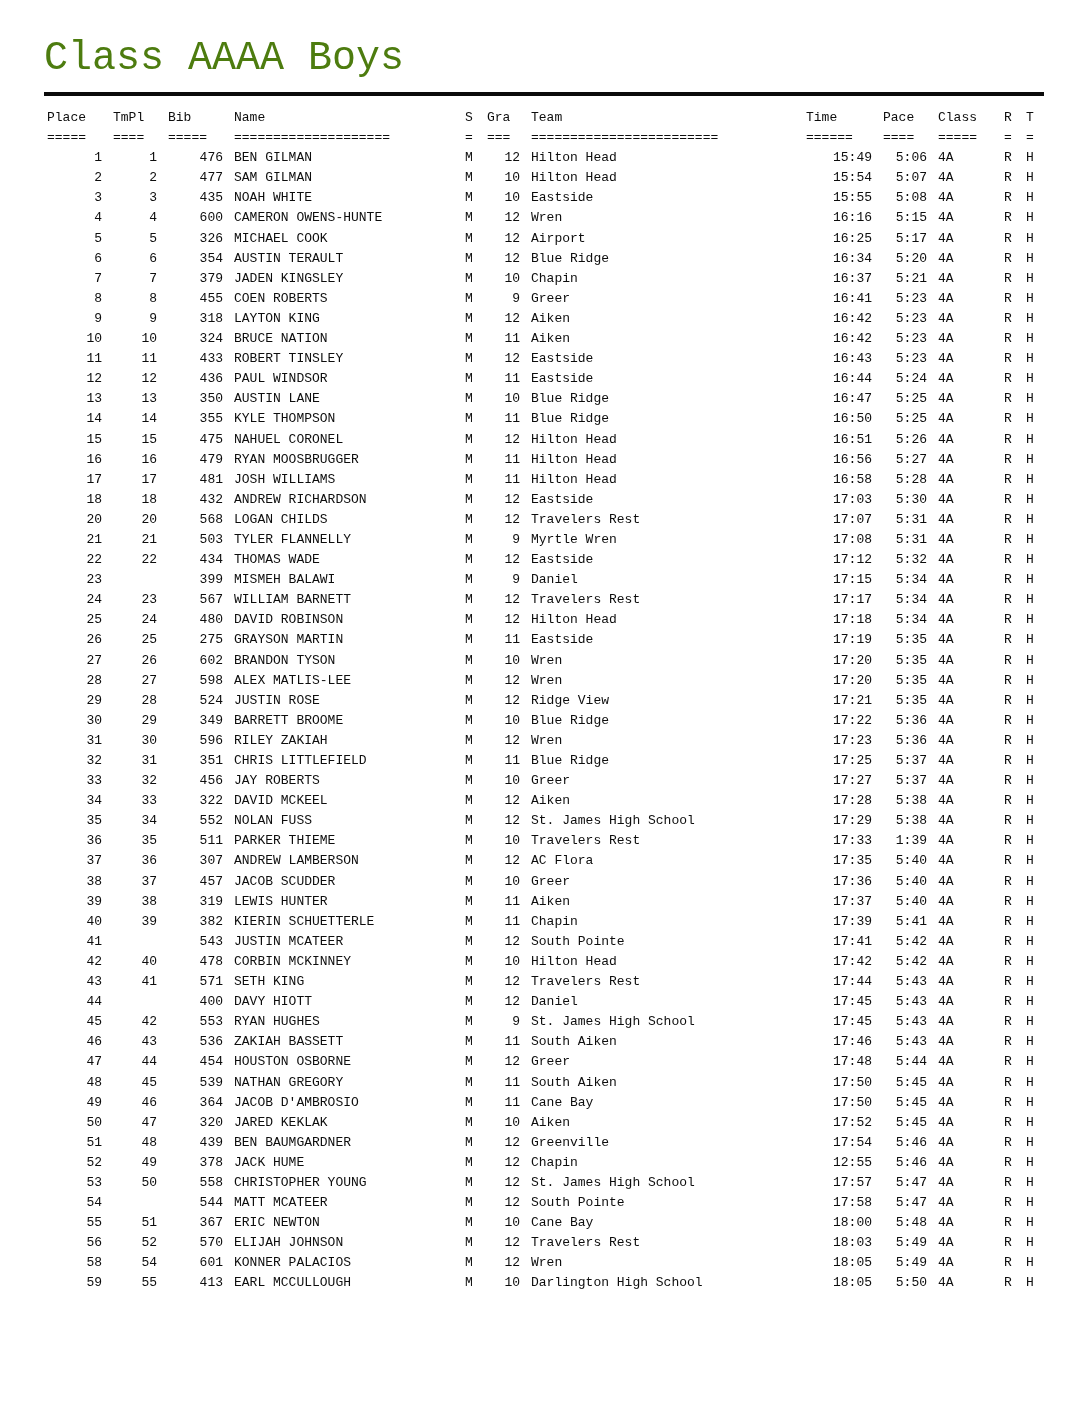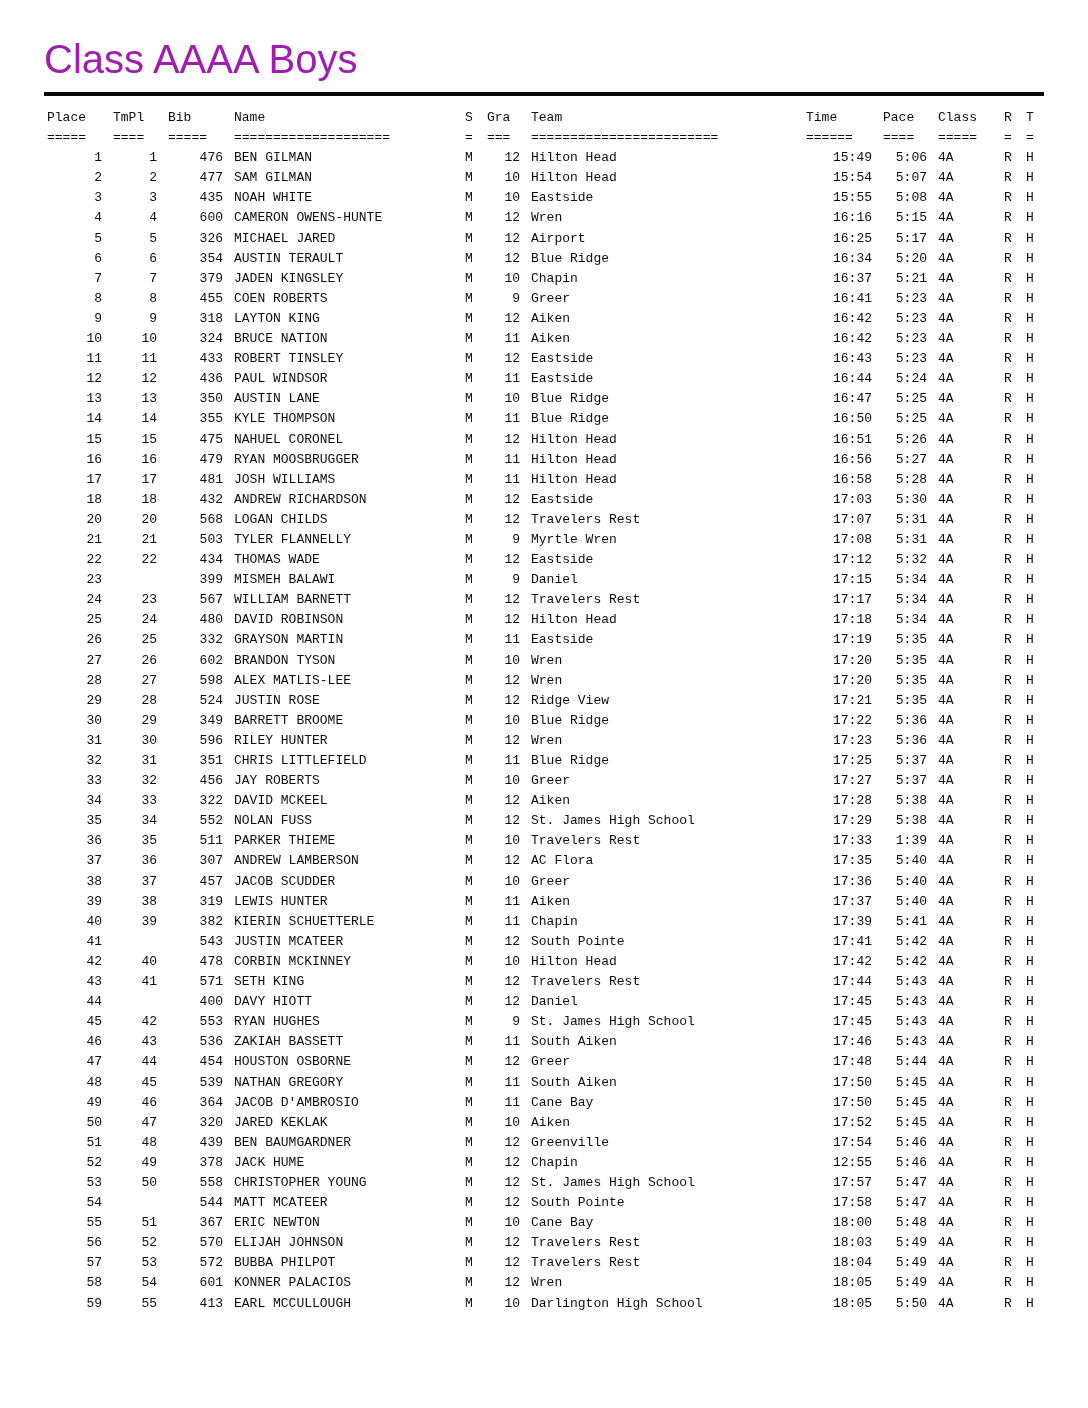--- a/index.html
+++ b/index.html
@@ -6,24 +6,24 @@
   body{
     width:1088px;height:1408px;
     background:#ffffff;color:#000000;
     font-family:"Liberation Mono",monospace;
     position:relative;overflow:hidden;
   }
   .page{
     padding:36px 30px 0 36px;
   }
   .doc-title{
-    font-family:Liberation Sans, sans-serif;
+    font-family:Liberation Mono, monospace;
     font-size:40px;font-weight:400;
     margin:0 0 0 8px;line-height:46px;
-    letter-spacing:0px;color:#a21caf;
+    letter-spacing:0px;color:#4d7c0f;
   }
   .title-rule{
     border:none;height:4px;background:#0a0a0a;
     width:1000px;margin:10px 0 0 8px;
   }
   table.results{
     border-collapse:separate;
     border-spacing:11px 0;
     table-layout:fixed;
     margin-top:12px;
@@ -147,21 +147,21 @@
           <td class="al-right">16:16</td>
           <td class="al-right">5:15</td>
           <td class="al-left">4A</td>
           <td class="al-left">R</td>
           <td class="al-left">H</td>
         </tr>
         <tr>
           <td class="al-right">5</td>
           <td class="al-right">5</td>
           <td class="al-right">326</td>
-          <td class="al-left">MICHAEL JARED</td>
+          <td class="al-left">MICHAEL COOK</td>
           <td class="al-left">M</td>
           <td class="al-right">12</td>
           <td class="al-left">Airport</td>
           <td class="al-right">16:25</td>
           <td class="al-right">5:17</td>
           <td class="al-left">4A</td>
           <td class="al-left">R</td>
           <td class="al-left">H</td>
         </tr>
         <tr>
@@ -426,21 +426,21 @@
           <td class="al-left">Hilton Head</td>
           <td class="al-right">17:18</td>
           <td class="al-right">5:34</td>
           <td class="al-left">4A</td>
           <td class="al-left">R</td>
           <td class="al-left">H</td>
         </tr>
         <tr>
           <td class="al-right">26</td>
           <td class="al-right">25</td>
-          <td class="al-right">332</td>
+          <td class="al-right">275</td>
           <td class="al-left">GRAYSON MARTIN</td>
           <td class="al-left">M</td>
           <td class="al-right">11</td>
           <td class="al-left">Eastside</td>
           <td class="al-right">17:19</td>
           <td class="al-right">5:35</td>
           <td class="al-left">4A</td>
           <td class="al-left">R</td>
           <td class="al-left">H</td>
         </tr>
@@ -497,21 +497,21 @@
           <td class="al-right">17:22</td>
           <td class="al-right">5:36</td>
           <td class="al-left">4A</td>
           <td class="al-left">R</td>
           <td class="al-left">H</td>
         </tr>
         <tr>
           <td class="al-right">31</td>
           <td class="al-right">30</td>
           <td class="al-right">596</td>
-          <td class="al-left">RILEY HUNTER</td>
+          <td class="al-left">RILEY ZAKIAH</td>
           <td class="al-left">M</td>
           <td class="al-right">12</td>
           <td class="al-left">Wren</td>
           <td class="al-right">17:23</td>
           <td class="al-right">5:36</td>
           <td class="al-left">4A</td>
           <td class="al-left">R</td>
           <td class="al-left">H</td>
         </tr>
         <tr>
@@ -852,34 +852,20 @@
         </tr>
         <tr>
           <td class="al-right">56</td>
           <td class="al-right">52</td>
           <td class="al-right">570</td>
           <td class="al-left">ELIJAH JOHNSON</td>
           <td class="al-left">M</td>
           <td class="al-right">12</td>
           <td class="al-left">Travelers Rest</td>
           <td class="al-right">18:03</td>
-          <td class="al-right">5:49</td>
-          <td class="al-left">4A</td>
-          <td class="al-left">R</td>
-          <td class="al-left">H</td>
-        </tr>
-        <tr>
-          <td class="al-right">57</td>
-          <td class="al-right">53</td>
-          <td class="al-right">572</td>
-          <td class="al-left">BUBBA PHILPOT</td>
-          <td class="al-left">M</td>
-          <td class="al-right">12</td>
-          <td class="al-left">Travelers Rest</td>
-          <td class="al-right">18:04</td>
           <td class="al-right">5:49</td>
           <td class="al-left">4A</td>
           <td class="al-left">R</td>
           <td class="al-left">H</td>
         </tr>
         <tr>
           <td class="al-right">58</td>
           <td class="al-right">54</td>
           <td class="al-right">601</td>
           <td class="al-left">KONNER PALACIOS</td>

